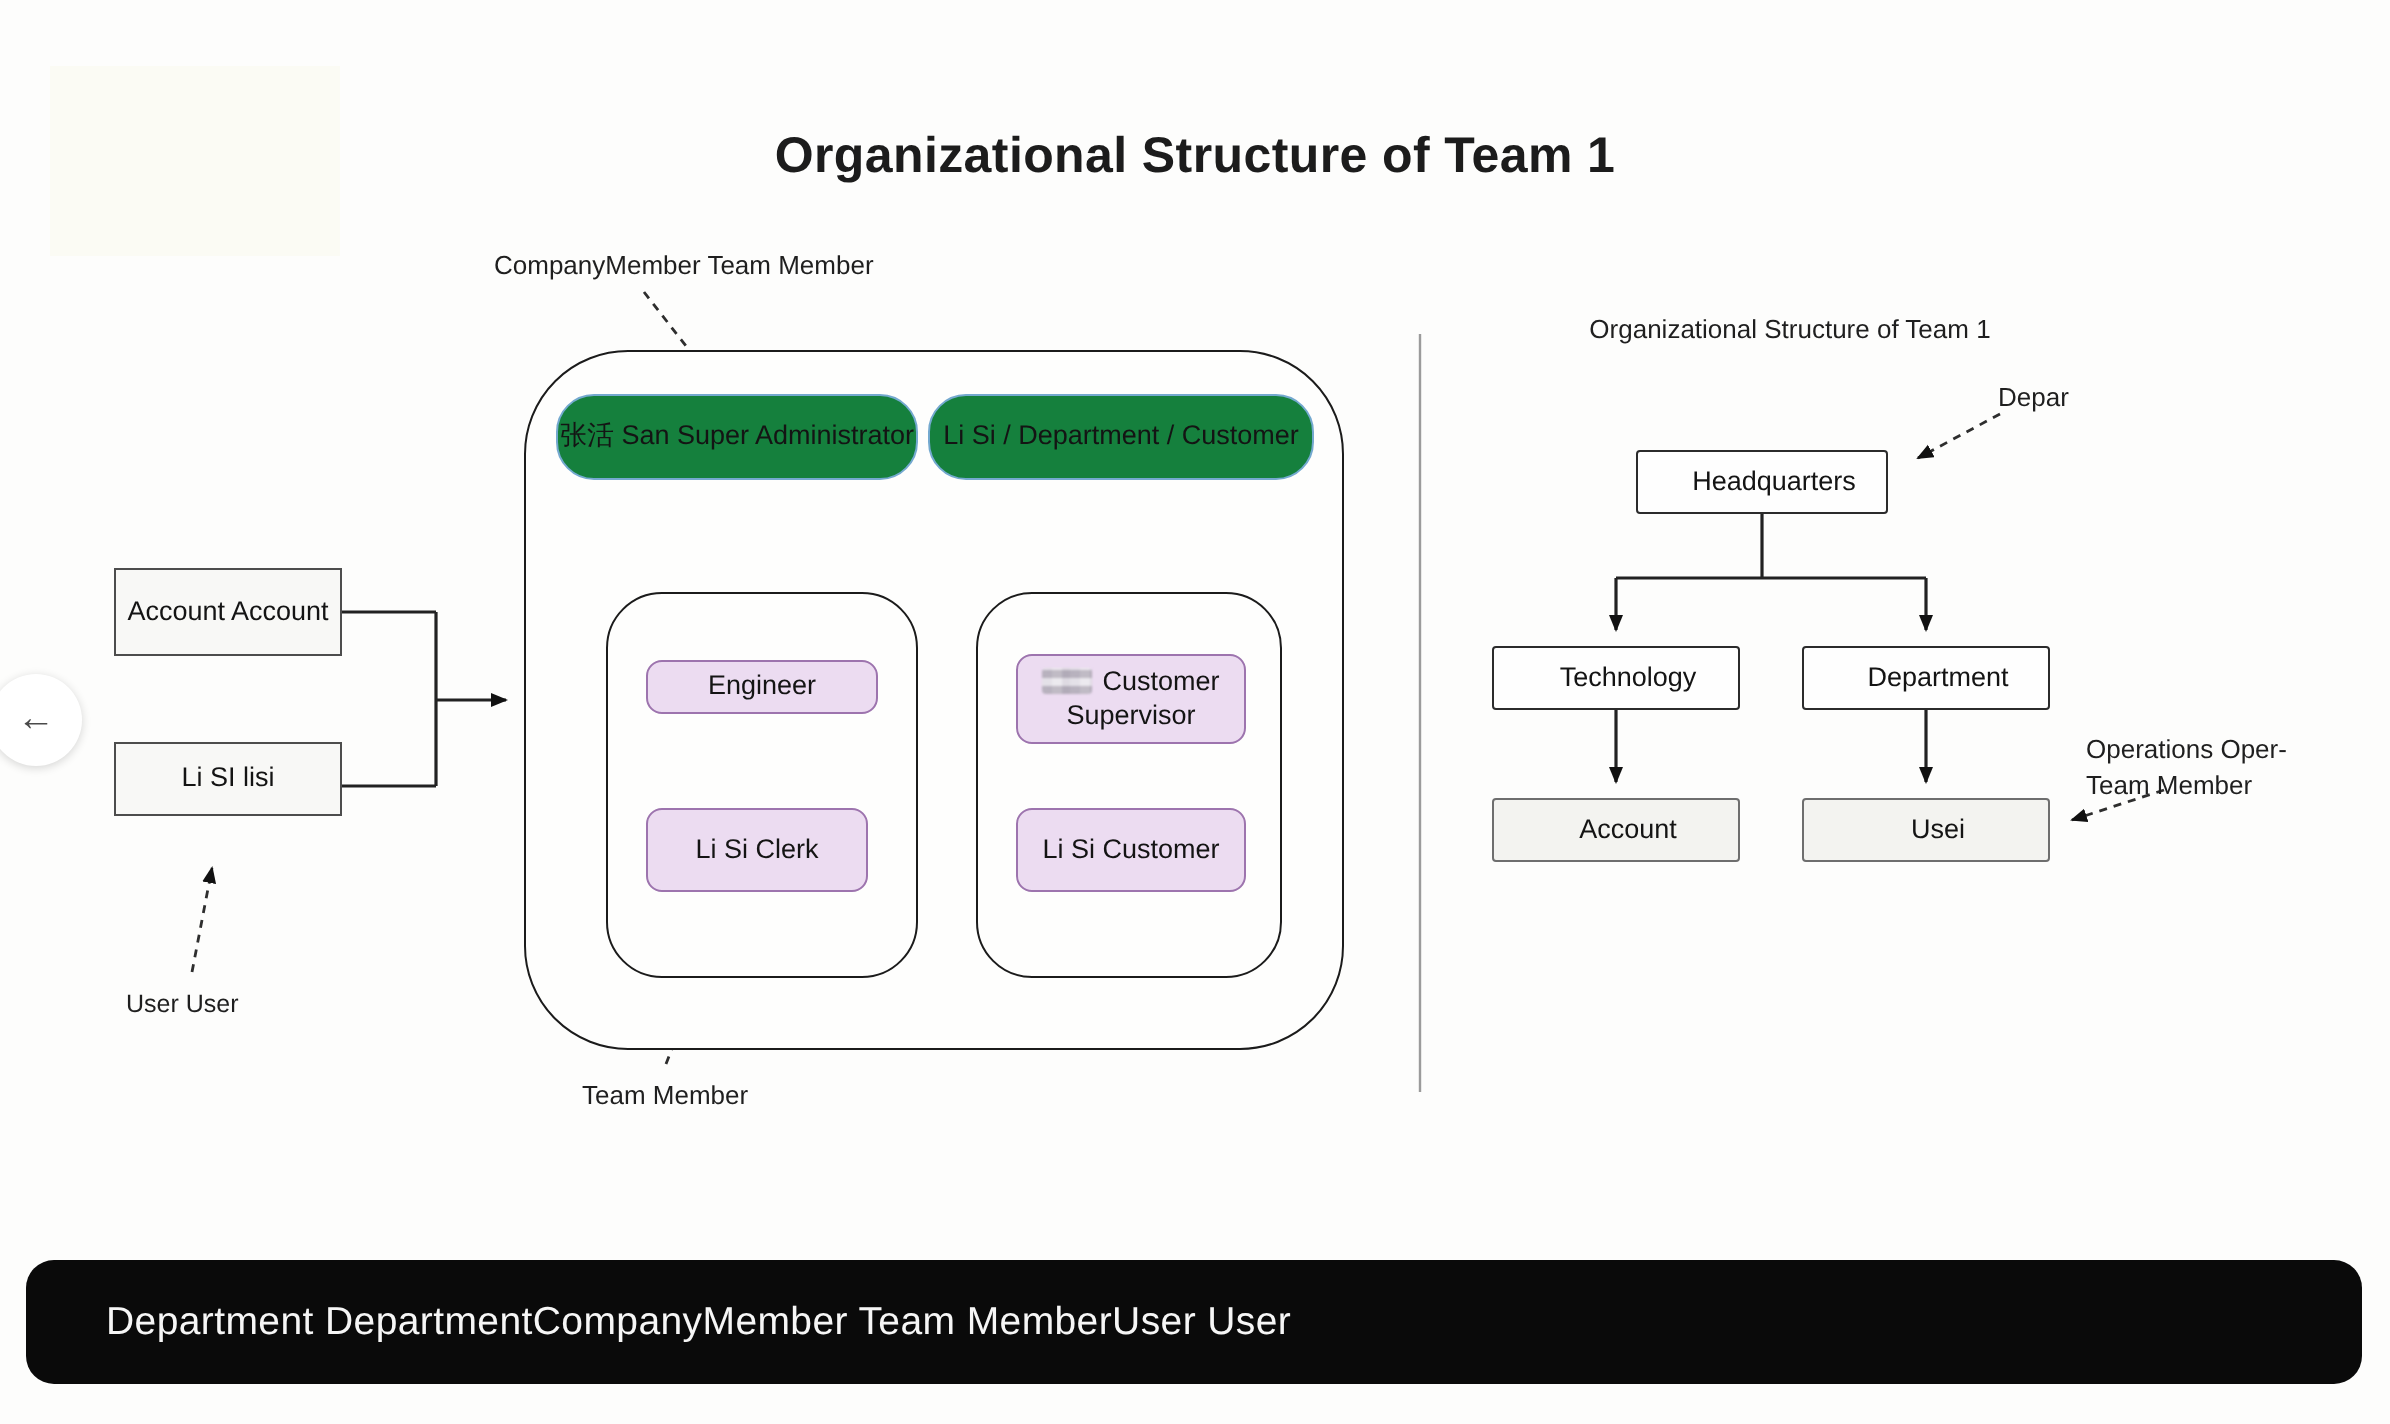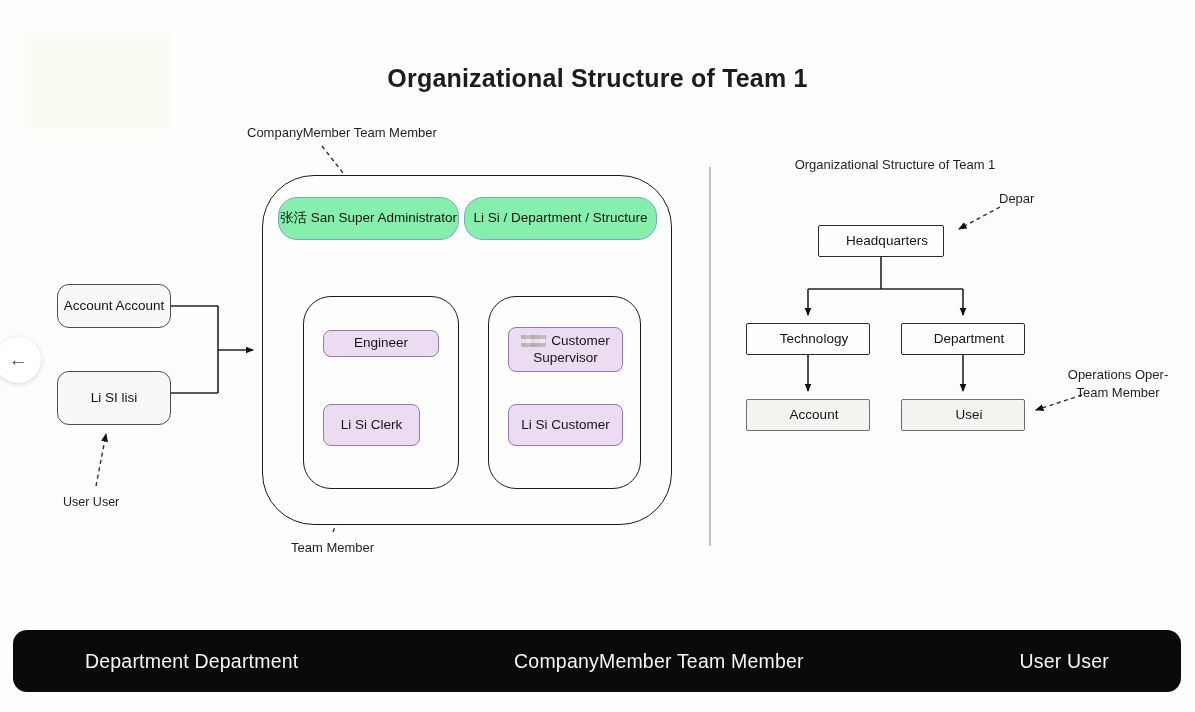--- a/index.html
+++ b/index.html
@@ -19,32 +19,32 @@
   .node, .label, .container-box { z-index:2; }
 
   .back-circle {
     left:-5px; top:337px; width:46px; height:46px; border-radius:50%;
     background:#ffffff; box-shadow:0 1px 5px rgba(0,0,0,.16);
     display:flex; align-items:center; justify-content:center;
     font-size:19px; color:#4a4a4a; cursor:pointer; z-index:3;
   }
 
   .label { font-size:12.5px; color:#1f1f1f; white-space:nowrap; }
-  .label.center { text-align:center; white-space:normal; }
+  .label.center { white-space:normal; }
 
   
   .node {
     display:flex; align-items:center; justify-content:center; text-align:center;
     font-size:13.5px; color:#141414; line-height:1.25;
   }
   .plain-box {
-    background:#f8f8f6; border:1.4px solid #4d4d4d; border-radius:12px;
+    background:#f8f8f6; border:1.4px solid #4d4d4d; border-radius:0;
   }
   .blue-box {
-    background:#86efac; border:1.4px solid #74a9cf; border-radius:19px;
+    background:#15803d; border:1.4px solid #74a9cf; border-radius:19px;
   }
   .purple-box {
     background:#ecdcf1; border:1.4px solid #9d74ae; border-radius:8px;
     flex-direction:column;
   }
   .rect-box {
     background:#fefefe; border:1.5px solid #2b2b2b; border-radius:2px;padding-left:12px;
   }
   .rect-box.shaded { background:#f3f3f0; border-color:#6e6e6e; }
 
@@ -59,22 +59,22 @@
     border-radius:2px;
     background:
       repeating-linear-gradient(0deg, rgba(176,170,182,.75) 0 4px, rgba(235,233,238,.75) 4px 8px),
       repeating-linear-gradient(90deg, #cfc9d6 0 5px, #f0edf2 5px 10px, #b7b0c0 10px 14px);
     filter: blur(.5px);
   }
 
   .bottom-bar {
     left:13px; top:630px; width:1168px; height:62px; border-radius:14px;
     background:#0a0a0a; color:#f6f6f6; z-index:2;
-    display:flex; align-items:center; justify-content:space-between;
-    padding:0 72px; font-size:19.5px; letter-spacing:.2px;
+    display:flex; align-items:center; 
+    padding:0 40px; font-size:19.5px; letter-spacing:.2px;
   }
 </style>
 </head>
 <body>
 
 <div class="canvas">
 
   <div class="abs faint-rect"></div>
 
   <svg class="overlay" viewBox="0 0 1195 712" xmlns="http://www.w3.org/2000/svg">
@@ -111,38 +111,38 @@
     <path d="M710,167 V546" stroke="#9b9b9b" stroke-width="1.2"></path>
   </svg>
 
   <div class="abs page-title">Organizational Structure of Team 1</div>
 
   <div class="abs back-circle">
     <span>←</span>
   </div>
 
   <div class="abs node plain-box" style="left:57px; top:284px; width:114px; height:44px;">Account Account</div>
-  <div class="abs node plain-box" style="left:57px; top:371px; width:114px; height:54px;">Li SI lisi</div>
+  <div class="abs node plain-box" style="left:57px; top:371px; width:114px; height:37px;">Li SI lisi</div>
   <div class="abs label" style="left:63px; top:495px;">User User</div>
 
   <div class="abs label" style="left:247px; top:125px; font-size:13px;">CompanyMember Team Member</div>
 
   <div class="abs container-box outer-container"></div>
 
   <div class="abs node blue-box" style="left:278px; top:197px; width:181px; height:43px;">张活 San Super Administrator</div>
-  <div class="abs node blue-box" style="left:464px; top:197px; width:193px; height:43px;">Li Si / Department / Structure</div>
+  <div class="abs node blue-box" style="left:464px; top:197px; width:193px; height:43px;">Li Si / Department / Customer</div>
 
   <div class="abs section-label" style="left:303px; top:276px; width:156px;">Application-Office System</div>
   <div class="abs section-label" style="left:481px; top:276px; width:168px;">Application-Operation System</div>
 
   <div class="abs container-box inner-container" style="left:303px; top:296px; width:156px; height:193px;"></div>
   <div class="abs container-box inner-container" style="left:488px; top:296px; width:153px; height:193px;"></div>
 
   <div class="abs node purple-box" style="left:323px; top:330px; width:116px; height:27px;text-align:right;">Engineer</div>
-  <div class="abs node purple-box" style="left:323px; top:404px; width:97px; height:42px;">Li Si Clerk</div>
+  <div class="abs node purple-box" style="left:323px; top:404px; width:111px; height:42px;">Li Si Clerk</div>
 
   <div class="abs node purple-box" style="left:508px; top:327px; width:115px; height:45px;">
     <div>
       <span class="blur-patch"></span><span>Customer</span>
     </div>
     <div>Supervisor</div>
   </div>
   <div class="abs node purple-box" style="left:508px; top:404px; width:115px; height:42px;">Li Si Customer</div>
 
   <div class="abs label" style="left:291px; top:540px; font-size:13px;">Team Member</div>

